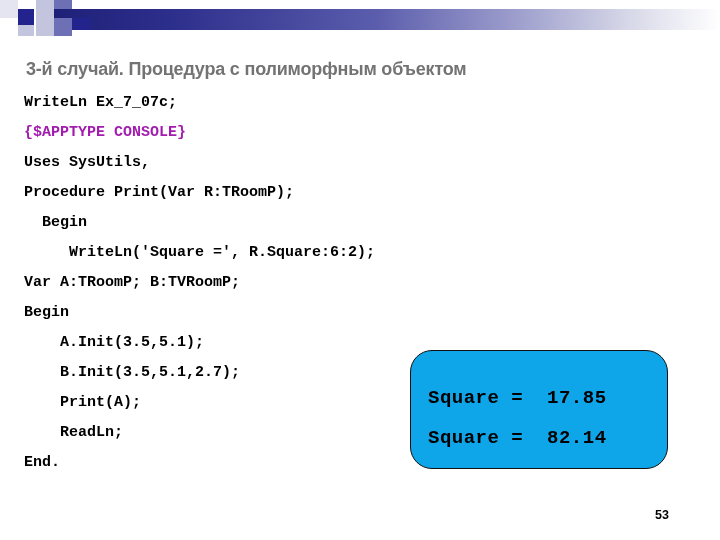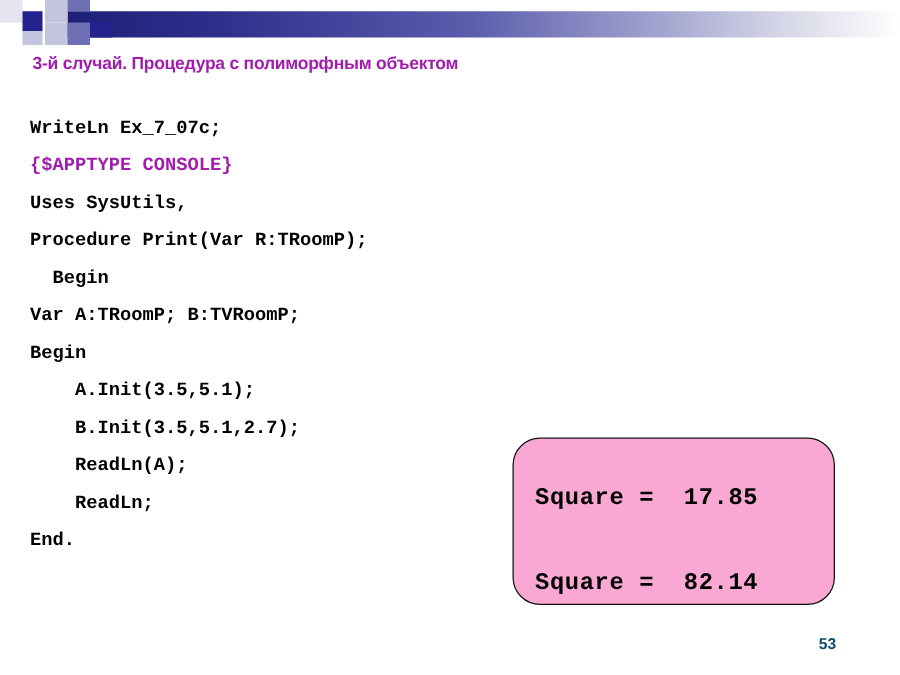--- a/index.html
+++ b/index.html
@@ -36,25 +36,25 @@
   }
   .sq-navy   { background: #23238e; }
   .sq-mid    { background: #6e70b5; }
   .sq-light  { background: #c3c4dd; }
   .sq-pale   { background: #e4e5f0; }
 
   
   #slide-title {
     position: absolute;
     left: 26px;
-    top: 28px;
+    top: 44px;
     width: 600px;
-    font-size: 14px;
+    font-size: 18px;
     font-weight: bold;
-    color: #a21caf;
+    color: #737373;
     line-height: 26px;
     letter-spacing: -0.2px;
   }
 
   
   #code-block {
     position: absolute;
     left: 24px;
     top: 88px;
     width: 560px;
@@ -71,48 +71,48 @@
   .code-line.directive {
     color: #a21caf;
   }
 
   
   #output-box {
     position: absolute;
     left: 410px;
     top: 350px;
     width: 258px;
-    height: 134px;
-    background: #f9a8d4;
+    height: 119px;
+    background: #0ea5e9;
     border: 1.6px solid #111111;
     border-radius: 22px;
     box-sizing: border-box;
   }
   #output-box .out-line {
     position: absolute;
     left: 17px;
     font-family: "Liberation Mono", "DejaVu Sans Mono", monospace;
     font-size: 19px;
     font-weight: bold;
     color: #000000;
     white-space: pre;
     letter-spacing: 0.5px;
   }
   #output-box .out-line.l1 { top: 36px; }
-  #output-box .out-line.l2 { top: 76px; margin-top: 28px; }
+  #output-box .out-line.l2 { top: 76px; }
 
   
   #page-number {
     position: absolute;
     left: 655px;
     top: 508px;
     width: 40px;
     font-size: 12.5px;
     font-weight: bold;
-    color: #0c4a6e;
+    color: #000000;
     text-align: left;
   }
 </style>
 </head>
 <body>
 
 <div id="slide-header">
   <div class="hdr-bar"></div>
   <div class="sq sq-pale" style="left:0px;  top:0px;  width:18px; height:18px;"></div>
   <div class="sq sq-navy" style="left:18px; top:9px;  width:16px; height:16px;"></div>
@@ -125,25 +125,26 @@
 </div>
 
 <h1 id="slide-title">3-й случай. Процедура с полиморфным объектом</h1>
 
 <div id="code-block">
   <div class="code-line">WriteLn Ex_7_07c;</div>
   <div class="code-line directive">{$APPTYPE CONSOLE}</div>
   <div class="code-line">Uses SysUtils,</div>
   <div class="code-line">Procedure Print(Var R:TRoomP);</div>
   <div class="code-line">  Begin</div>
+  <div class="code-line">     WriteLn('Square =', R.Square:6:2);</div>
   <div class="code-line">Var A:TRoomP; B:TVRoomP;</div>
   <div class="code-line">Begin</div>
   <div class="code-line">    A.Init(3.5,5.1);</div>
   <div class="code-line">    B.Init(3.5,5.1,2.7);</div>
-  <div class="code-line">    ReadLn(A);</div>
+  <div class="code-line">    Print(A);</div>
   <div class="code-line">    ReadLn;</div>
   <div class="code-line">End.</div>
 </div>
 
 <div id="output-box">
   <div class="out-line l1">Square =  17.85</div>
   <div class="out-line l2">Square =  82.14</div>
 </div>
 
 <div id="page-number">53</div>

